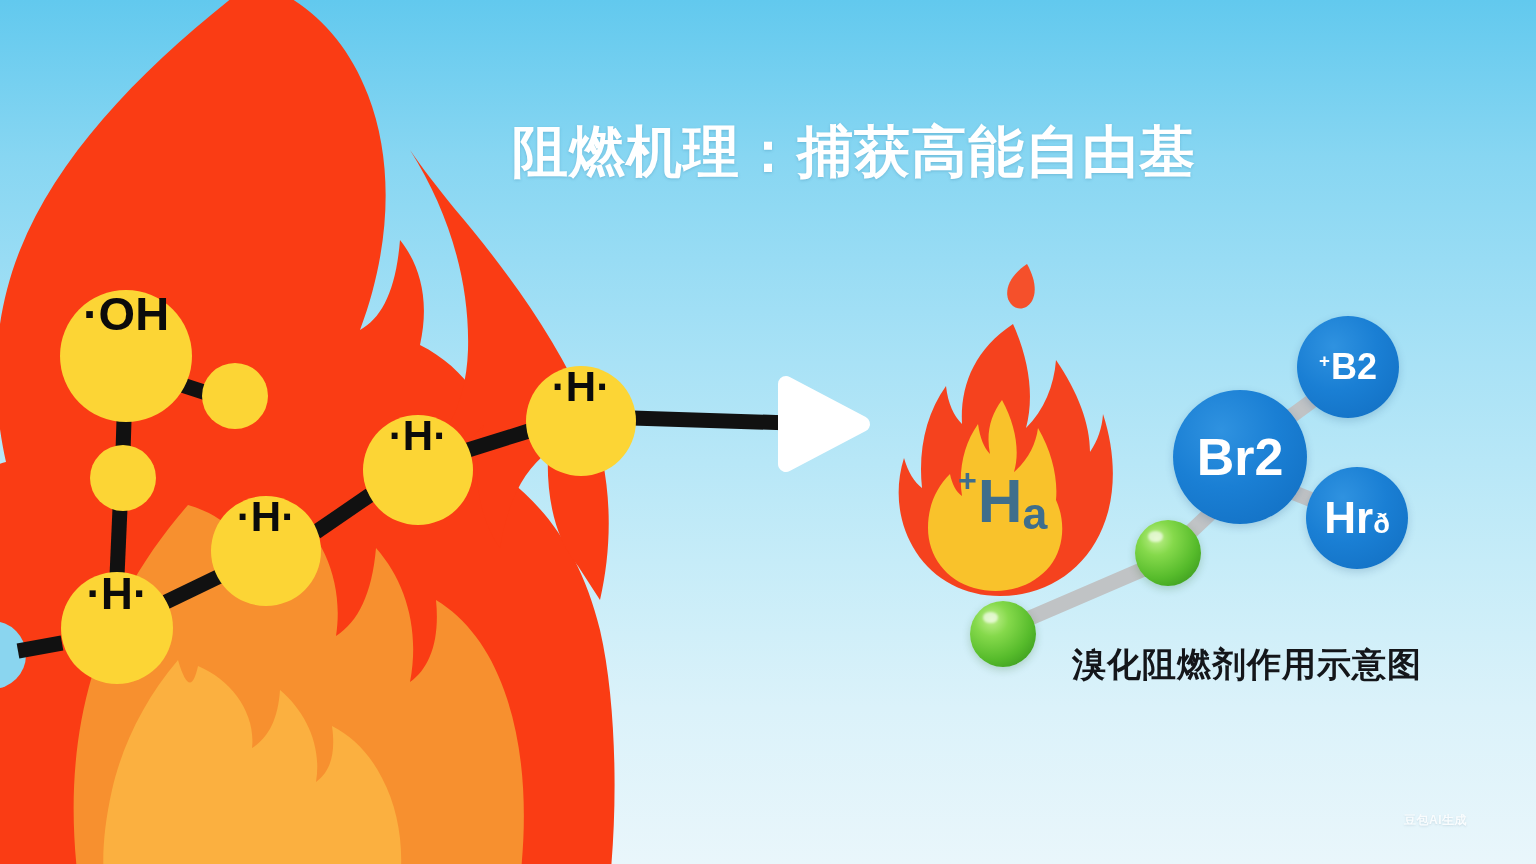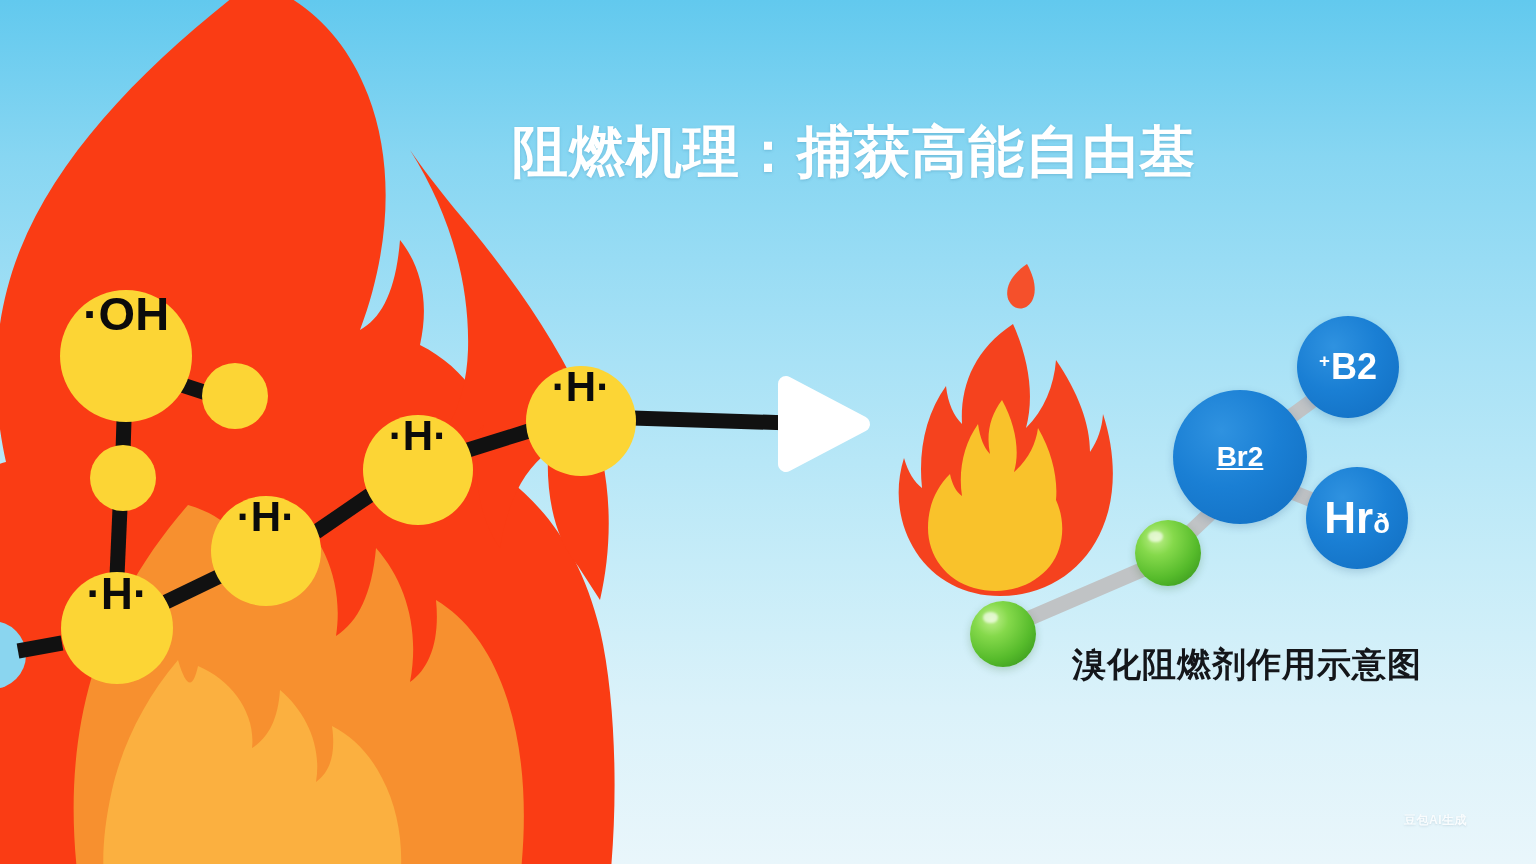--- a/index.html
+++ b/index.html
@@ -210,34 +210,37 @@
       C 1066,522 1064,548 1050,566
       C 1032,588 1002,596 974,588
       C 946,580 928,556 928,528
       C 928,506 936,488 950,474
       C 952,484 956,492 962,496
       C 958,470 964,444 978,424
       C 980,438 984,448 990,454
       C 986,434 990,416 1002,400 Z"></path>
   </svg>
 
+  <div class="abs" id="flame-label">
+    <span class="sup">+</span><span>H</span><span class="sub">a</span>
+  </div>
 
   <svg class="layer" viewBox="0 0 1536 864">
     <g stroke="#c0c3c5" stroke-width="15" stroke-linecap="round" fill="none">
       <line x1="1016" y1="624" x2="1160" y2="562"></line>
       <line x1="1182" y1="540" x2="1218" y2="506"></line>
       <line x1="1286" y1="420" x2="1316" y2="398"></line>
       <line x1="1292" y1="492" x2="1322" y2="504"></line>
     </g>
   </svg>
 
   <div class="abs node-g" style="left:1135px;top:520px;width:66px;height:66px;"></div>
   <div class="abs node-g" style="left:970px;top:601px;width:66px;height:66px;"></div>
 
-  <div class="abs node-b" style="left:1173px;top:390px;width:134px;height:134px;font-size:28px;text-decoration:underline;">
+  <div class="abs node-b" style="left:1173px;top:390px;width:134px;height:134px;font-size:52px;">
     <span>Br2</span>
   </div>
 
   <div class="abs node-b" style="left:1297px;top:316px;width:102px;height:102px;font-size:36px;">
     <span class="sup">+</span>
       <span>B2</span>
   </div>
 
   <div class="abs node-b" style="left:1306px;top:467px;width:102px;height:102px;font-size:44px;">
     <span>Hr</span>

